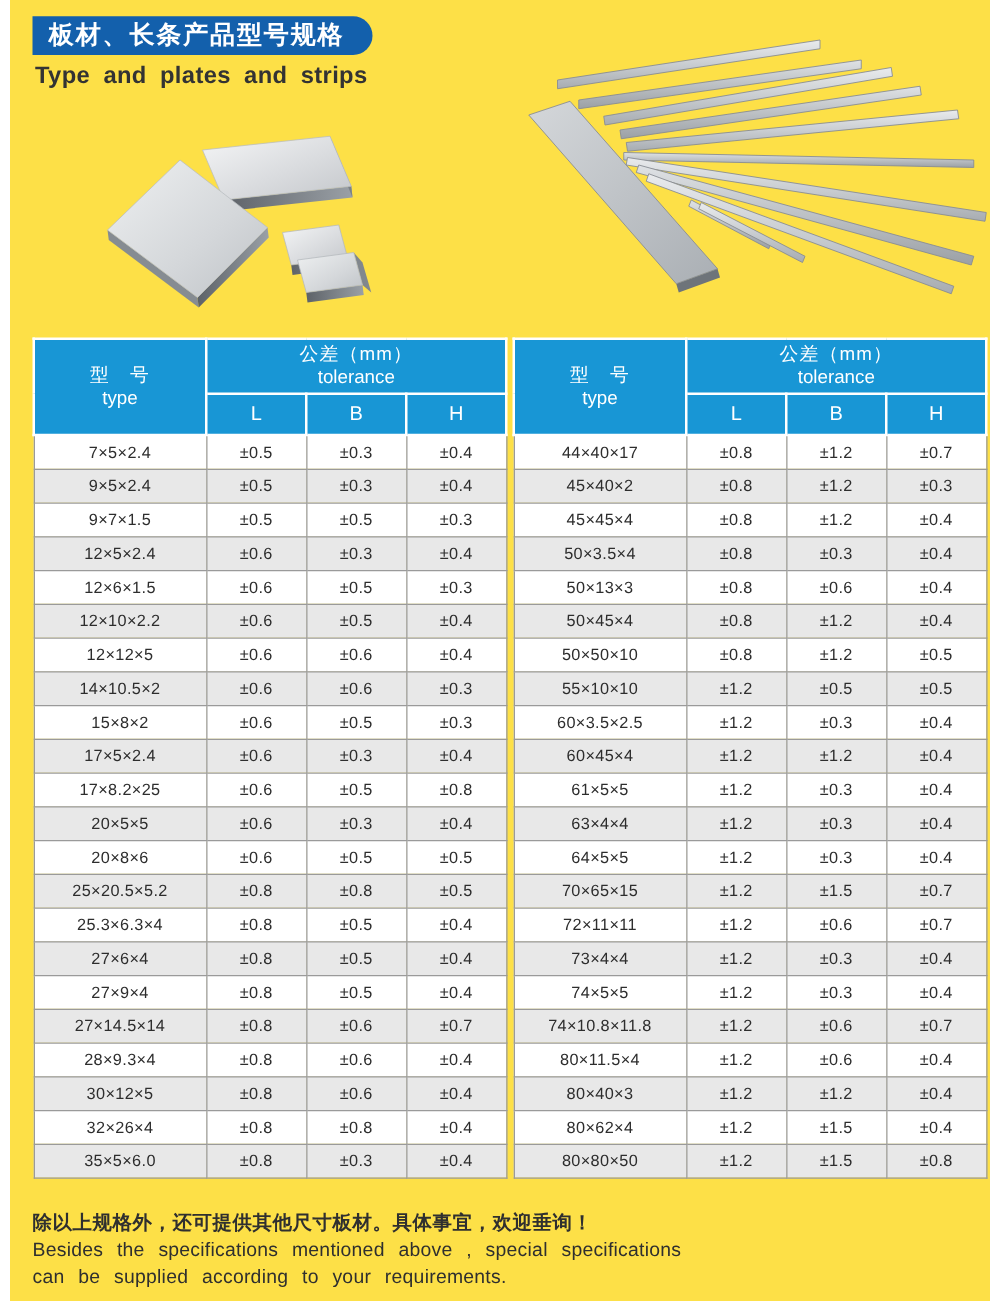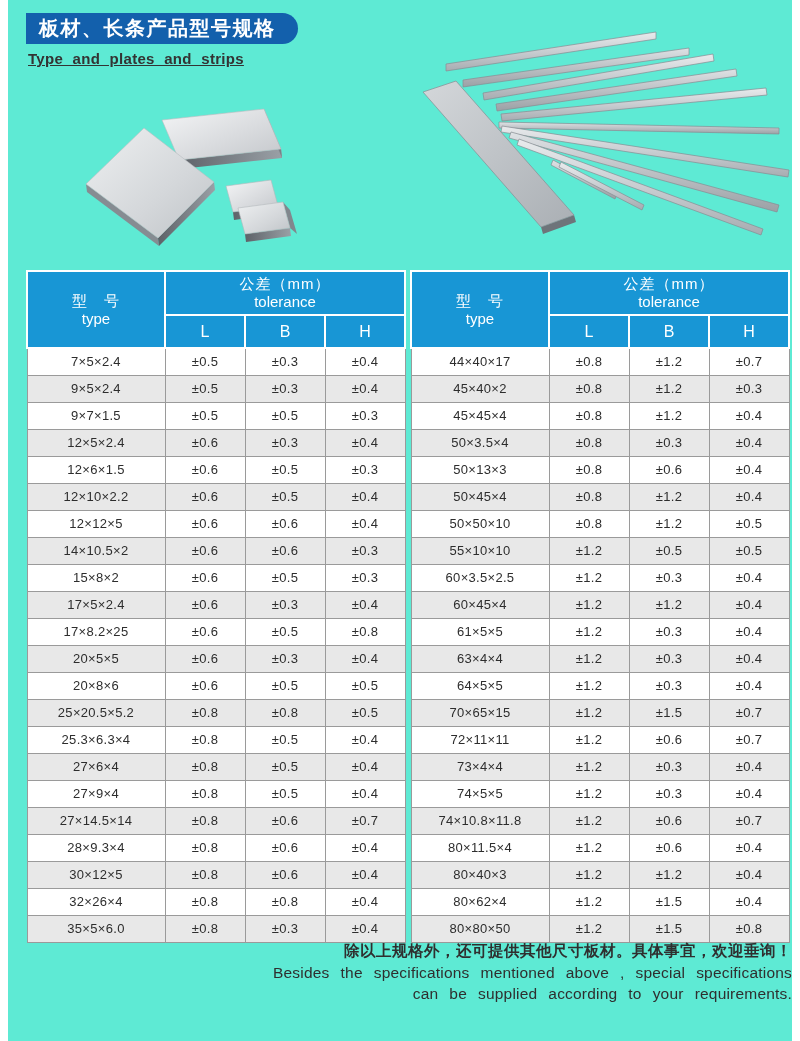--- a/index.html
+++ b/index.html
@@ -3,21 +3,21 @@
 <meta charset="utf-8">
 <style>
   * { margin: 0; padding: 0; box-sizing: border-box; }
   html, body { background: #ffffff; }
   body { font-family: "Liberation Sans", "DejaVu Sans", sans-serif; }
   .page {
     position: relative;
     width: 784px;
     height: 1041px;
     margin: 0 auto;
-    background: #5eead4;
+    background: #fde047;
     overflow: hidden;
   }
   
   .banner {
     position: absolute;
     left: 18px;
     top: 13px;
     height: 31px;
     line-height: 31px;
     padding: 0 22px 0 13px;
@@ -26,26 +26,25 @@
     color: #ffffff;
     font-size: 20px;
     font-weight: bold;
     letter-spacing: 1.5px;
     white-space: nowrap;
   }
   .subtitle {
     position: absolute;
     left: 20px;
     top: 50px;
-    font-size: 15px;
+    font-size: 19px;
     font-weight: 600;
     color: #333333;
     word-spacing: 5px;
     letter-spacing: 0.3px;
-    text-decoration: underline;
   }
   
   .img-plates { position: absolute; left: 58px;  top: 80px; }
   .img-strips { position: absolute; left: 393px; top: 22px; }
   
   .tables-wrap {
     position: absolute;
     left: 18px;
     top: 270px;
     width: 764px;
@@ -80,24 +79,23 @@
     font-size: 13px;
     color: #2d2d2d;
     background: #ffffff;
     letter-spacing: 0.3px;
   }
   table.spec tbody tr:nth-child(even) td { background: #e8e8e8; }
   
   .footer {
     position: absolute;
     left: 18px;
-    top: 940px;
+    top: 968px;
     width: 766px;
     color: #2f2f2f;
-    text-align: right;
   }
   .footer .zh-line {
     font-size: 15.5px;
     font-weight: bold;
     line-height: 22px;
     letter-spacing: 0.5px;
   }
   .footer .en-line {
     font-size: 15.5px;
     line-height: 21px;

